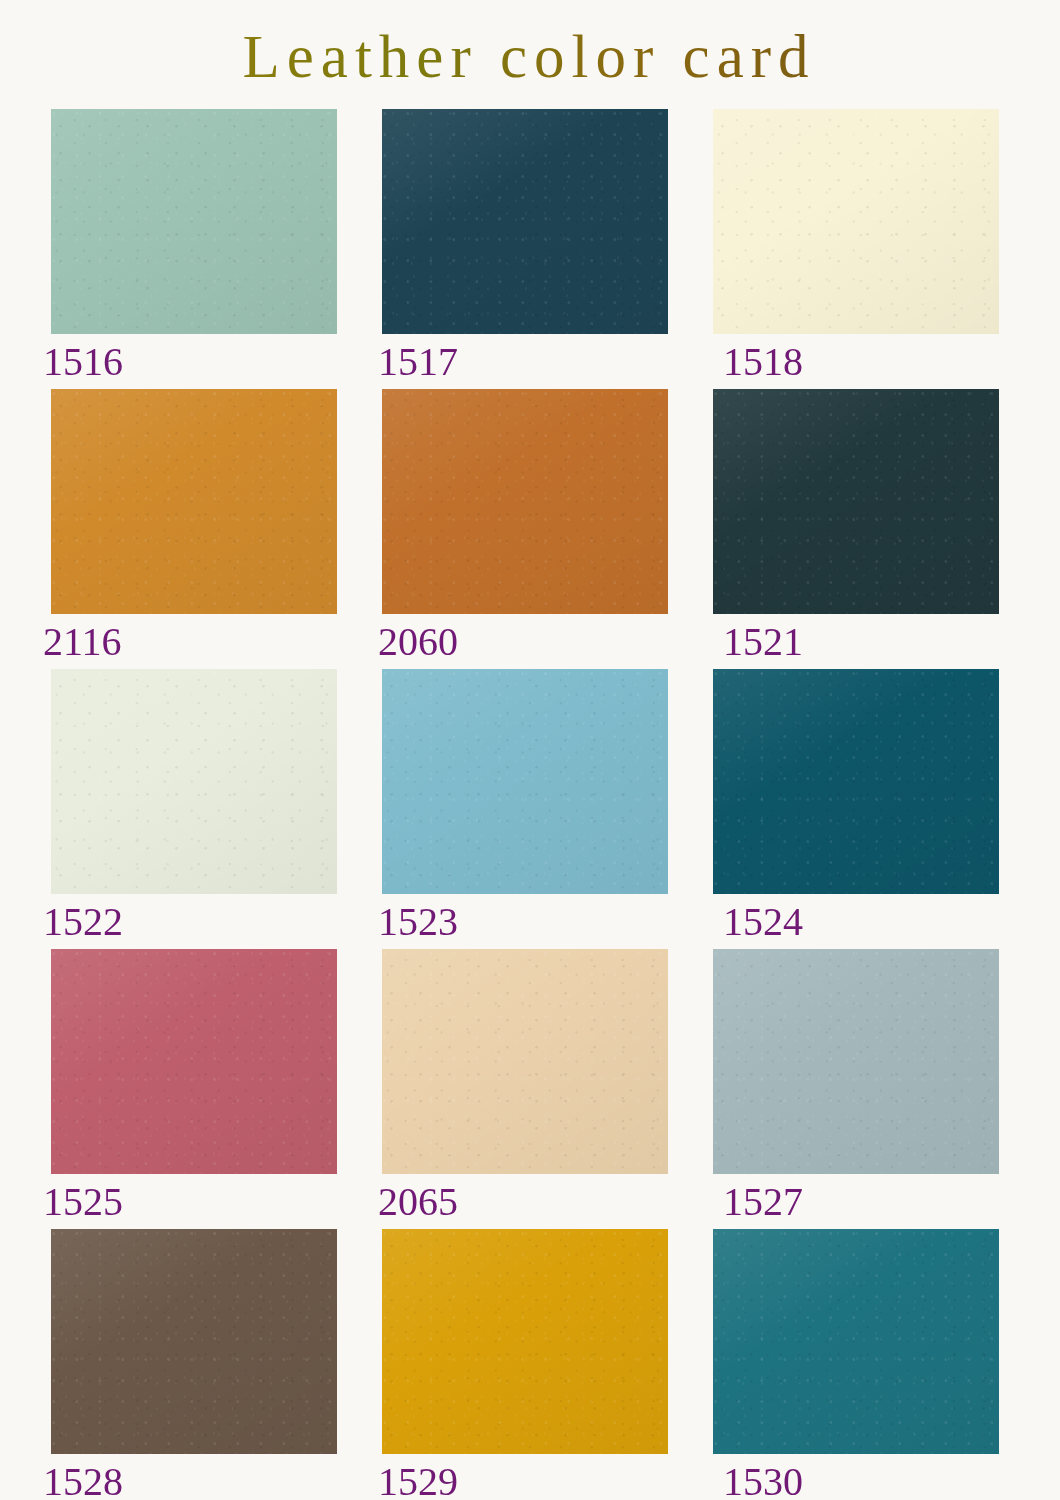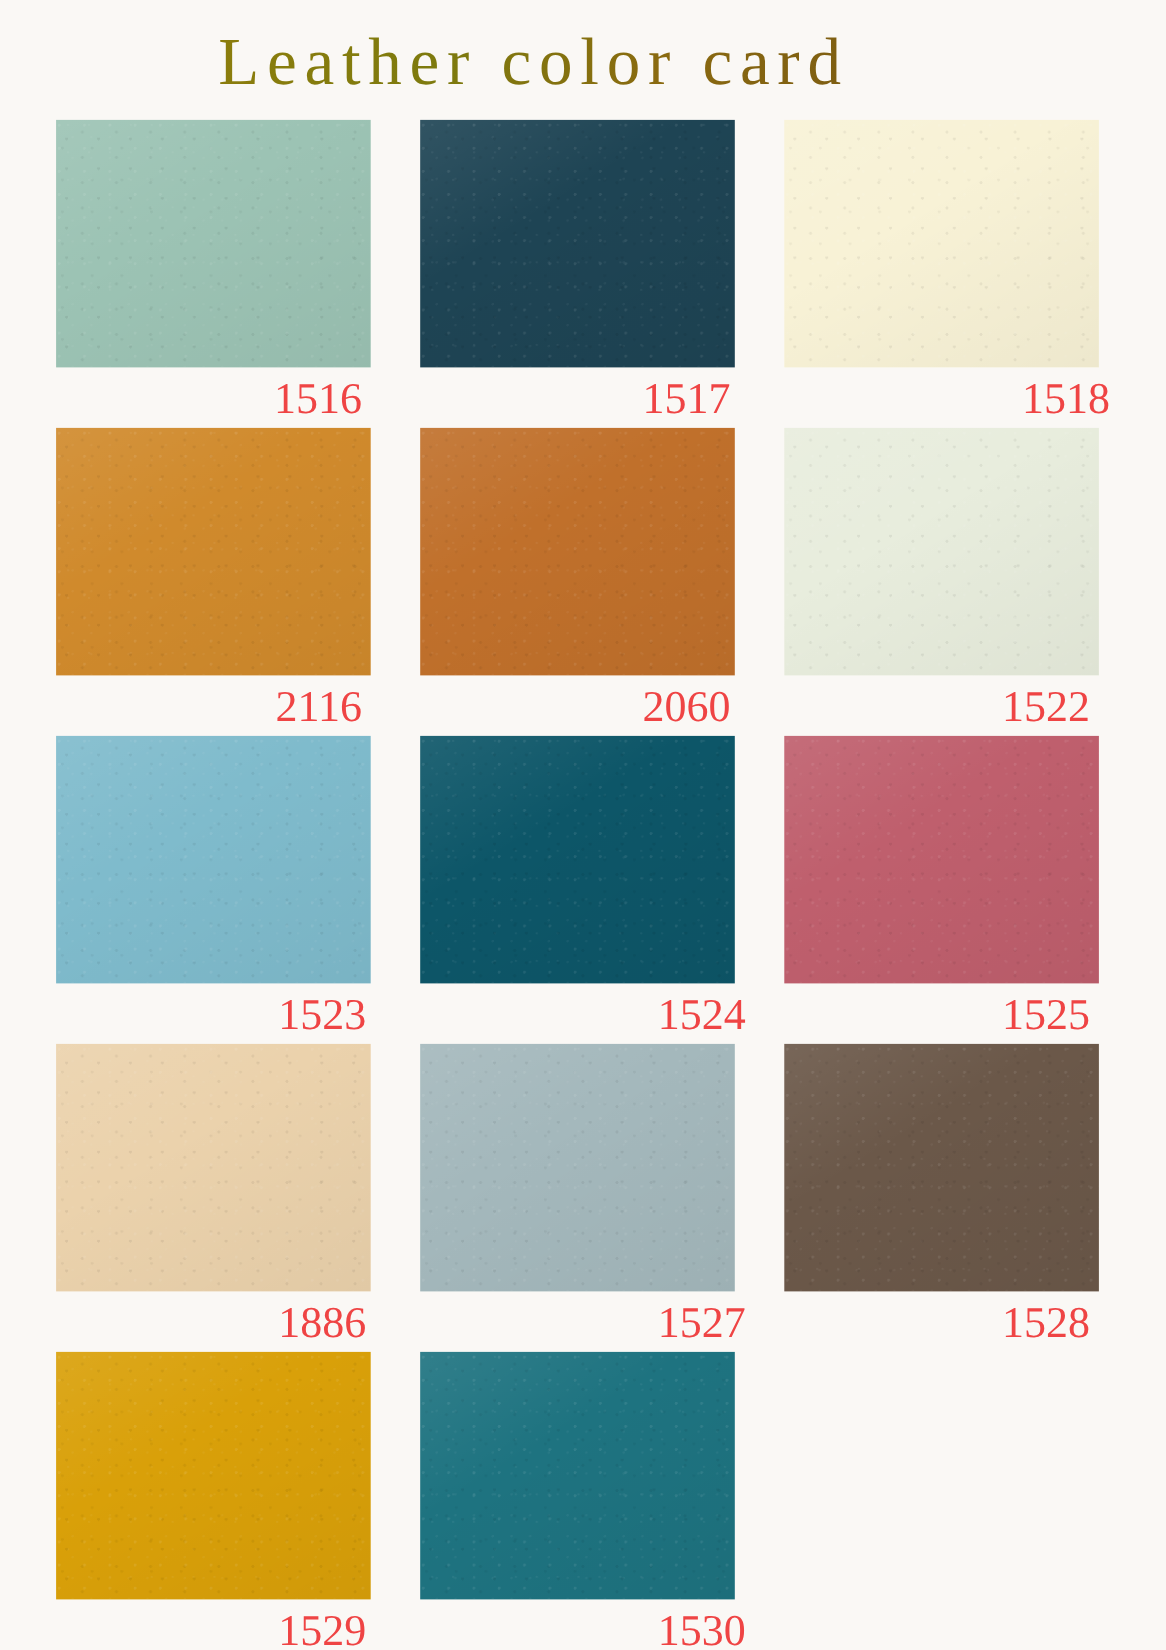--- a/index.html
+++ b/index.html
@@ -31,20 +31,21 @@
     font-size: 61px;
     line-height: 78px;
     letter-spacing: 7px;
     font-weight: 400;
     color: #7a7410;
     background: linear-gradient(100deg, #8a5a10 0%, #8d7d0c 18%, #7d7a0e 42%, #8a6a10 62%, #7c5c12 82%, #8a5a10 100%);
     -webkit-background-clip: text;
     background-clip: text;
     -webkit-text-fill-color: transparent;
     white-space: pre;
+    padding-left: 44px;
   }
 
   .grid {
     position: absolute;
     top: 109px;
     left: 51px;
     width: 958px;
     display: grid;
     grid-template-columns: repeat(3, 286px);
     column-gap: 45px;
@@ -81,24 +82,24 @@
   .swatch .sheen {
     position: absolute;
     inset: 0;
     background: linear-gradient(148deg, rgba(255,255,255,0.085) 0%, rgba(255,255,255,0.0) 38%, rgba(0,0,0,0.045) 100%);
     pointer-events: none;
   }
 
   .label {
     height: 55px;
     line-height: 55px;
-    text-align: right;
+    text-align: left;
     font-family: "Liberation Serif", "DejaVu Serif", serif;
     font-size: 40px;
-    color: #ef4444;
+    color: #701a75;
     letter-spacing: 0px;
   }
 
   .row-1 .label, .row-2 .label, .row-3 .label { padding-right: 0; }
 
   
   .cell.col-1 .label { transform: translateX(-8px); }
   .cell.col-2 .label { transform: translateX(-4px); }
   .cell.col-3 .label { transform: translateX(10px); }
 </style>
@@ -138,20 +139,27 @@
         </div>
         <div class="label">2116</div>
       </div>
       <div class="cell col-2 row-2">
         <div class="swatch" style="background-color: rgb(192, 112, 43);">
           <div class="grain"></div>
           <div class="sheen"></div>
         </div>
         <div class="label">2060</div>
       </div>
+      <div class="cell col-3 row-2">
+        <div class="swatch" style="background-color: rgb(33, 56, 60);">
+          <div class="grain"></div>
+          <div class="sheen"></div>
+        </div>
+        <div class="label">1521</div>
+      </div>
       <div class="cell col-1 row-3">
         <div class="swatch" style="background-color: rgb(232, 237, 221);">
           <div class="grain"></div>
           <div class="sheen"></div>
         </div>
         <div class="label">1522</div>
       </div>
       <div class="cell col-2 row-3">
         <div class="swatch" style="background-color: rgb(127, 187, 204);">
           <div class="grain"></div>
@@ -171,21 +179,21 @@
           <div class="grain"></div>
           <div class="sheen"></div>
         </div>
         <div class="label">1525</div>
       </div>
       <div class="cell col-2 row-4">
         <div class="swatch" style="background-color: rgb(235, 210, 172);">
           <div class="grain"></div>
           <div class="sheen"></div>
         </div>
-        <div class="label">1886</div>
+        <div class="label">2065</div>
       </div>
       <div class="cell col-3 row-4">
         <div class="swatch" style="background-color: rgb(164, 184, 188);">
           <div class="grain"></div>
           <div class="sheen"></div>
         </div>
         <div class="label">1527</div>
       </div>
       <div class="cell col-1 row-5">
         <div class="swatch" style="background-color: rgb(107, 88, 73);">

